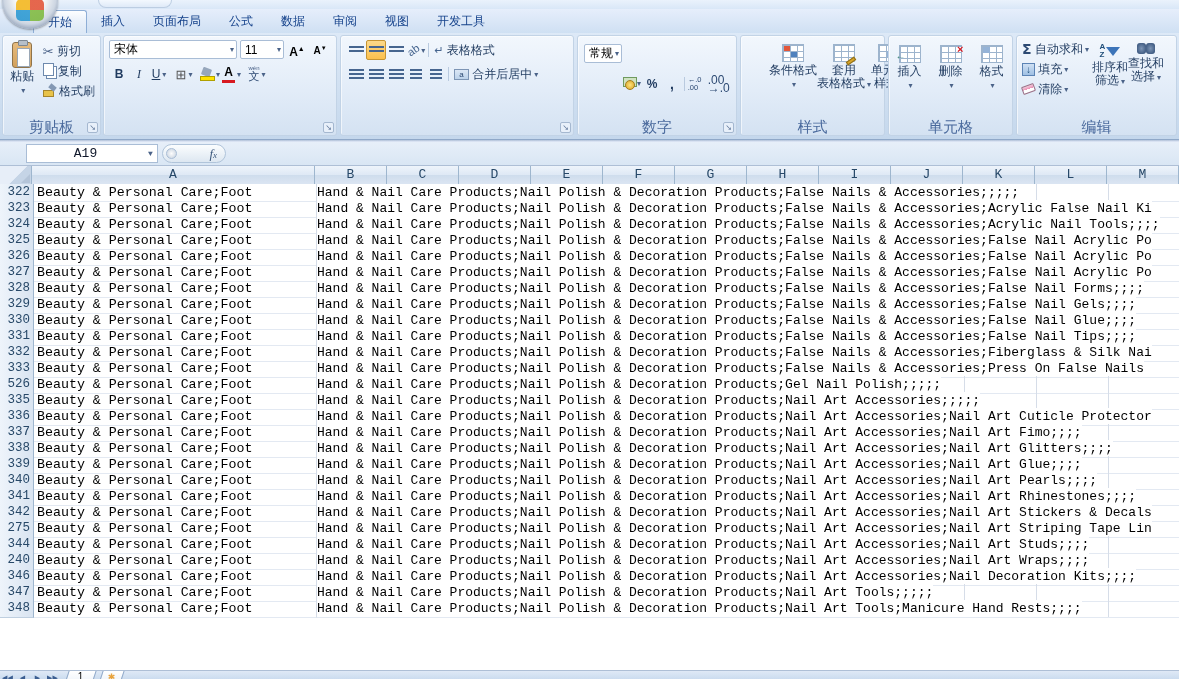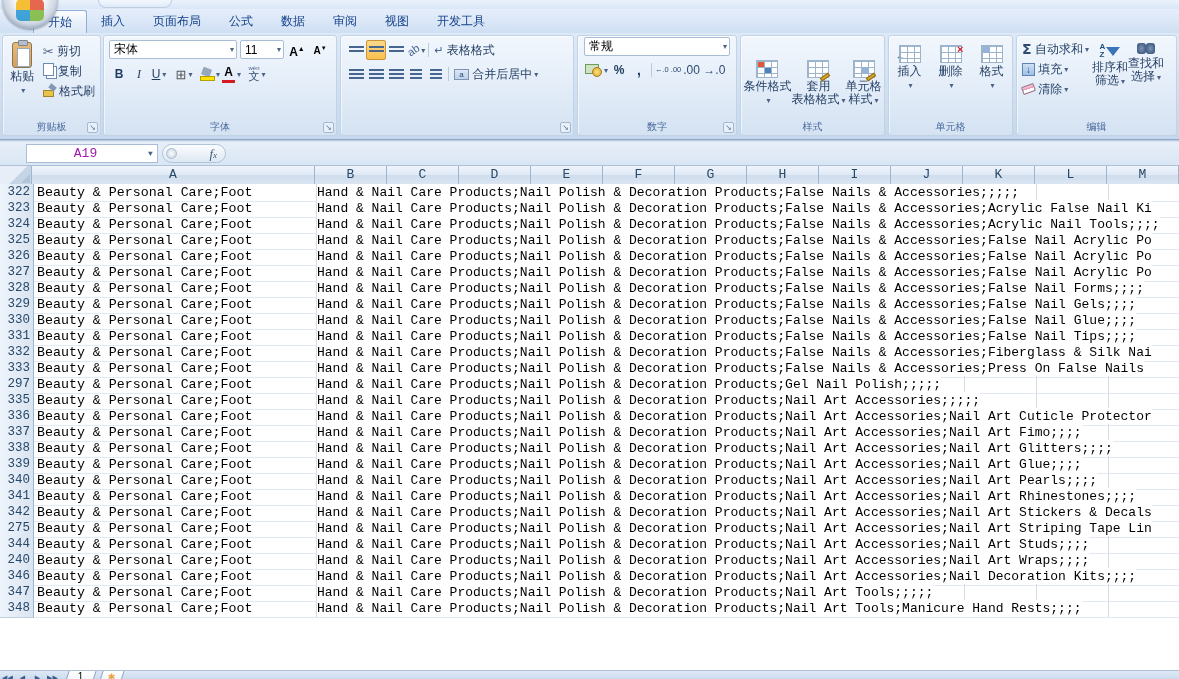--- a/index.html
+++ b/index.html
@@ -17,21 +17,21 @@
          background:conic-gradient(#e2563a 0 25%, #7fba42 0 50%, #2d9ad3 0 75%, #f3b71f 0); border-radius:5px; opacity:.9; }
   #tabrow { position:absolute; left:0; top:9px; width:1179px; height:24px; background:linear-gradient(#e6eefb,#cfe0f3); display:flex; align-items:flex-end; padding-left:33px; }
   .rtab { height:23px; line-height:22px; padding:0 14px; color:#15428b; cursor:pointer; border-radius:3px 3px 0 0; white-space:nowrap; }
   .rtab.active { background:linear-gradient(#fdfeff,#eaf1fa 45%,#dce8f6); border:1px solid #8eaed6; border-bottom:none; color:#15428b; }
 
   
   #ribbon { position:absolute; left:0; top:33px; width:1179px; height:107px; background:linear-gradient(#dde9f7,#cfdff1 60%,#c4d7ec); border-bottom:1px solid #8fa8c8; }
   #ribbon:after { content:""; position:absolute; left:0; bottom:-3px; width:100%; height:2px; background:linear-gradient(#aebfd6,#e7eefb); }
   .rgroup { position:absolute; top:2px; height:101px; border:1px solid #c2d3e6; border-radius:3px;
             background:linear-gradient(#f2f7fd,#e2ecf8 55%,#d4e2f2); box-shadow:1px 1px 0 rgba(255,255,255,.6) inset; }
-  .glabel { position:absolute; left:0; right:0; bottom:1px; height:15px; text-align:center; color:#49699c; font-size:10px; line-height:15px;margin-top:41px; }
+  .glabel { position:absolute; left:0; right:0; bottom:1px; height:15px; text-align:center; color:#49699c; font-size:15px; line-height:15px;margin-top:41px; }
   .dlg { position:absolute; right:2px; bottom:2px; width:11px; height:11px; border:1px solid #a5b8d0; border-radius:2px; color:#60779a; font-size:8px; line-height:9px; text-align:center; background:#e8f0fa; cursor:pointer; }
   .gbody { position:absolute; left:0; top:0; right:0; bottom:16px; display:flex; }
   .dd { font-size:8px; color:#4a6288; margin-left:2px; }
   .bigbtn { display:flex; flex-direction:column; align-items:center; justify-content:flex-start; padding-top:4px; cursor:pointer; border-radius:3px; }
   .bigbtn .blab { text-align:center; line-height:13px; color:#1f3a5f; margin-top:2px; white-space:nowrap; }
   .smallbtn { display:flex; align-items:center; height:20px; padding:0 3px; cursor:pointer; white-space:nowrap; color:#1f3a5f; border-radius:2px; }
   .tool { display:inline-flex; align-items:center; justify-content:center; height:20px; min-width:20px; border:1px solid transparent; border-radius:2px; cursor:pointer; }
   .tool.sel { background:linear-gradient(#fcd98a,#fbc04d); border-color:#c79533; }
   .combo { display:flex; align-items:center; height:19px; background:#fff; border:1px solid #a9bdd6; border-radius:2px; padding:0 2px 0 4px; cursor:pointer; }
   .combo .cval { flex:1; color:#000; font-size:12px; white-space:nowrap; overflow:hidden; }
@@ -76,21 +76,21 @@
   .ic-eraser { width:13px; height:8px; background:linear-gradient(#f7c7d9,#e793b6 50%,#fff 50%); border:1px solid #9c7086; transform:rotate(-20deg); border-radius:1px; }
   .ic-az { display:inline-flex; flex-direction:column; font-size:8px; font-weight:bold; color:#1f4e79; line-height:8px; margin-right:1px; }
   .ic-funnel { width:0; height:0; border-left:7px solid transparent; border-right:7px solid transparent; border-top:9px solid #3c74b9; }
   .ic-binoc { width:18px; height:12px; position:relative; }
   .ic-binoc:before, .ic-binoc:after { content:""; position:absolute; top:0; width:9px; height:11px; background:radial-gradient(#7d95b5,#2d4a73); border-radius:3px; }
   .ic-binoc:before { left:0; } .ic-binoc:after { right:0; }
 
   
   #fbar { position:absolute; left:0; top:142px; width:1179px; height:24px; background:linear-gradient(#e7eff9,#d9e6f4); border-bottom:1px solid #aebfd6; }
   #namebox { position:absolute; left:26px; top:2px; width:132px; height:19px; background:#fff; border:1px solid #a9bdd6; display:flex; align-items:center; }
-  #namebox .nval { flex:1; text-align:center; font-size:13px; color:#a21caf; }
+  #namebox .nval { flex:1; text-align:center; font-size:13px; color:#0f172a; }
   #namebox .nb-dd { width:13px; font-size:8px; color:#4a6288; text-align:center; cursor:pointer; }
   #fxpill { position:absolute; left:162px; top:2px; width:64px; height:19px; border:1px solid #b0c4da; border-radius:10px; background:linear-gradient(#fbfdfe,#dde7f1); }
   #fxpill .knob { position:absolute; left:3px; top:3px; width:11px; height:11px; border-radius:50%; background:radial-gradient(#fdfdfd,#c3cfdd); border:1px solid #a9bdd6; }
   #fxpill .fx { position:absolute; right:8px; top:1px; font-family:"Liberation Serif",serif; font-style:italic; font-size:13px; color:#3e5a7e; cursor:pointer; }
   #fxpill .fx small { font-size:9px; }
   #ftext { position:absolute; left:228px; top:0; right:0; height:23px; background:#fff; border-left:1px solid #b0c4da; line-height:23px; padding-left:6px; font-size:13.3px; color:#000; white-space:pre; overflow:hidden; }
 
   
   #grid { position:absolute; left:0; top:166px; width:1179px; height:504px; background:#fff; overflow:hidden; }
   #colheads { display:flex; height:18px; border-bottom:1px solid #9eb6ce; }
@@ -196,21 +196,20 @@
             <span style="display:inline-block;text-align:center;"><span class="ic-A">A</span><span class="bar-red"></span></span>
             <span class="dd">▾</span>
           </div>
         <div class="vsep"></div>
         <div class="tool">
             <span class="ic-wen"><small>wén</small><span>文</span></span>
             <span class="dd">▾</span>
           </div>
       </div>
     </div>
-    <div class="glabel"><span>字体</span></div>
     <div class="dlg">↘</div>
   </div>
 
   <div class="rgroup" style="left:340px;width:234px;">
     <div class="gbody" style="flex-direction:column;padding:4px 5px 0;">
       <div style="display:flex;align-items:center;">
         <div class="tool">
             <span class="ic ic-lines" style="background-position:top;height:8px;"></span>
           </div>
         <div class="tool sel">
@@ -243,21 +242,21 @@
             <span class="ic ic-lines short"></span>
           </div>
         <div class="vsep" style="height:14px;"></div>
         <div class="smallbtn"><span class="ic ic-merge">a</span>&nbsp;<span>合并后居中</span><span class="dd">▾</span></div>
       </div>
     </div>
     <div class="dlg">↘</div>
   </div>
 
   <div class="rgroup" style="left:577px;width:160px;">
-    <div class="gbody" style="flex-direction:column;padding:1px 6px 0;">
+    <div class="gbody" style="flex-direction:row;padding:8px 6px 0;">
       <div class="combo" style="width:146px;">
           <span class="cval">常规</span>
           <span class="dd">▾</span>
         </div>
       <div style="display:flex;align-items:center;margin-top:4px;">
         <div class="tool">
             <span class="ic ic-money"></span>
             <span class="dd">▾</span>
           </div>
         <div class="tool">
@@ -273,21 +272,21 @@
         <div class="tool">
             <span style="font-size:12px;line-height:8px;color:#2d4a73;white-space:pre-line;">.00 →.0</span>
           </div>
       </div>
     </div>
     <div class="glabel"><span>数字</span></div>
     <div class="dlg">↘</div>
   </div>
 
   <div class="rgroup" style="left:740px;width:145px;">
-    <div class="gbody" style="justify-content:center;padding-top:20px;">
+    <div class="gbody" style="justify-content:flex-start;padding-top:4px;margin-left:28px;">
       <div class="bigbtn">
         <span class="ic ic-grid">
             <span class="m1"></span>
             <span class="m2"></span>
           </span>
         <div class="blab"><span>条件格式</span><br><span class="dd">▾</span></div>
       </div>
       <div class="bigbtn">
         <span class="ic ic-grid">
             <span class="brush"></span>
@@ -440,21 +439,21 @@
         <div class="rowhead mono">332</div>
         <div class="cellA mono">Beauty &amp; Personal Care;Foot</div>
         <div class="cellB mono"><span class="btext">Hand &amp; Nail Care Products;Nail Polish &amp; Decoration Products;False Nails &amp; Accessories;Fiberglass &amp; Silk Nai</span></div>
       </div>
       <div class="row">
         <div class="rowhead mono">333</div>
         <div class="cellA mono">Beauty &amp; Personal Care;Foot</div>
         <div class="cellB mono"><span class="btext">Hand &amp; Nail Care Products;Nail Polish &amp; Decoration Products;False Nails &amp; Accessories;Press On False Nails</span></div>
       </div>
       <div class="row">
-        <div class="rowhead mono">297</div>
+        <div class="rowhead mono">526</div>
         <div class="cellA mono">Beauty &amp; Personal Care;Foot</div>
         <div class="cellB mono"><span class="btext">Hand &amp; Nail Care Products;Nail Polish &amp; Decoration Products;Gel Nail Polish;;;;;</span></div>
       </div>
       <div class="row">
         <div class="rowhead mono">335</div>
         <div class="cellA mono">Beauty &amp; Personal Care;Foot</div>
         <div class="cellB mono"><span class="btext">Hand &amp; Nail Care Products;Nail Polish &amp; Decoration Products;Nail Art Accessories;;;;;</span></div>
       </div>
       <div class="row">
         <div class="rowhead mono">336</div>

